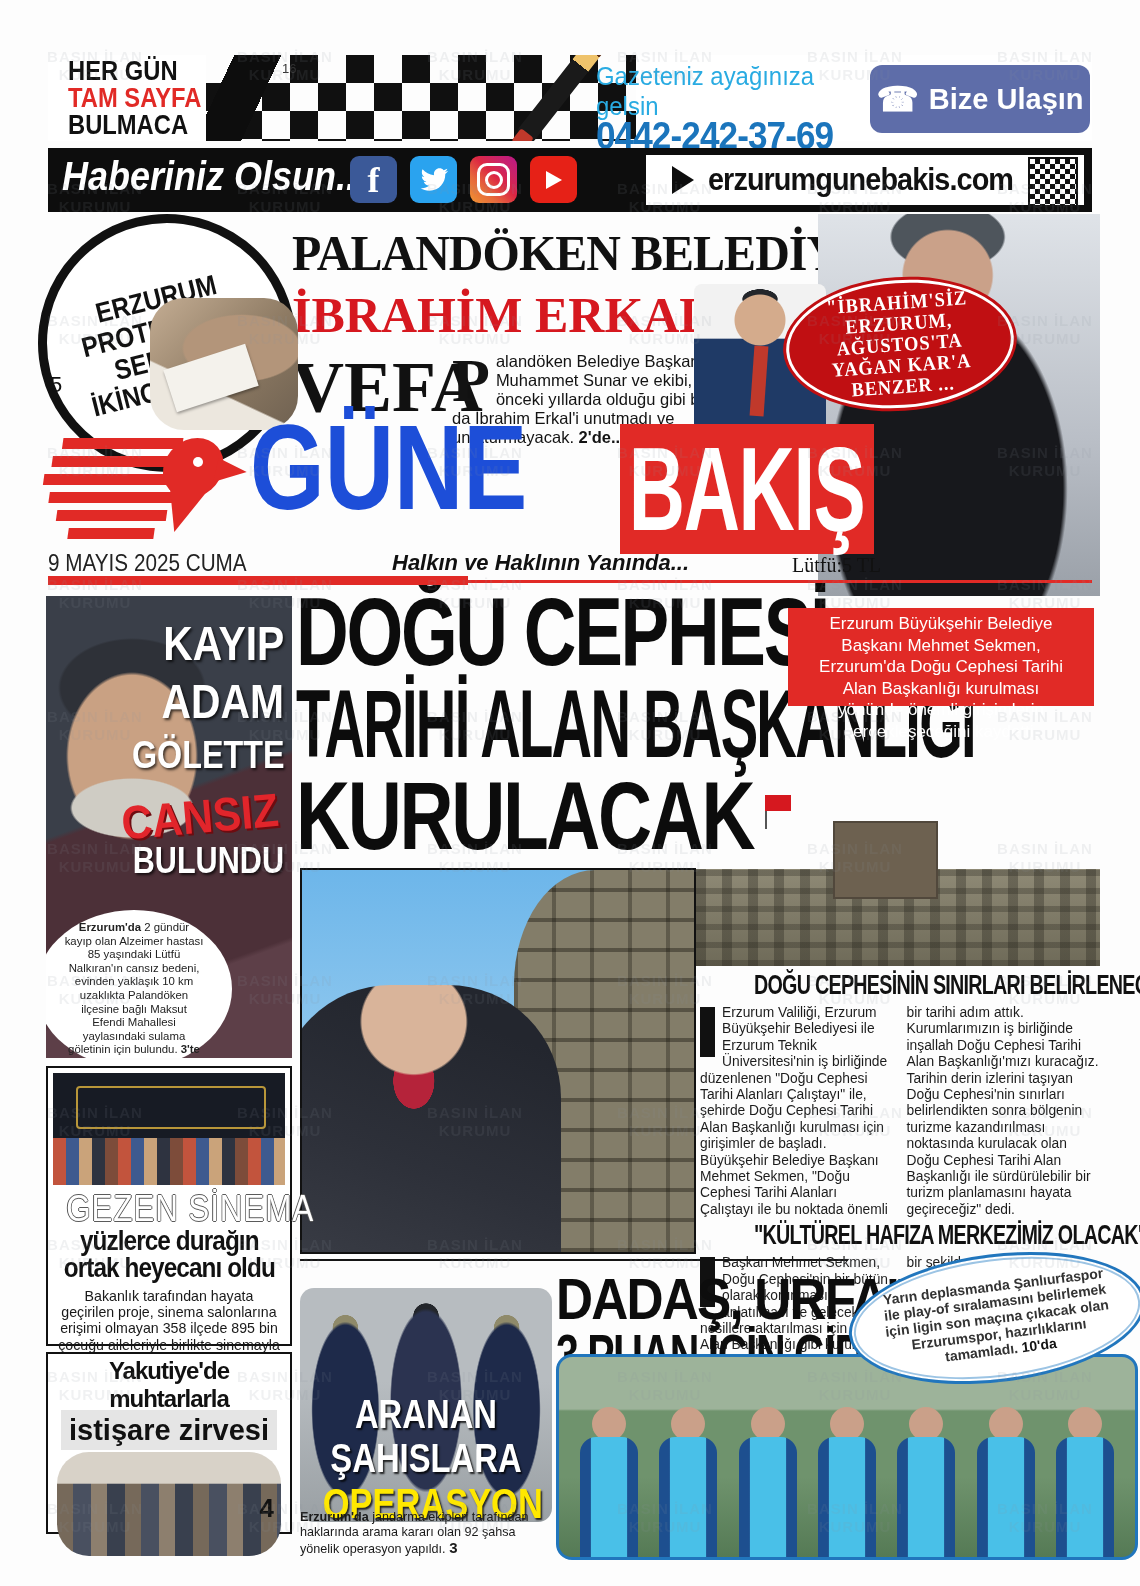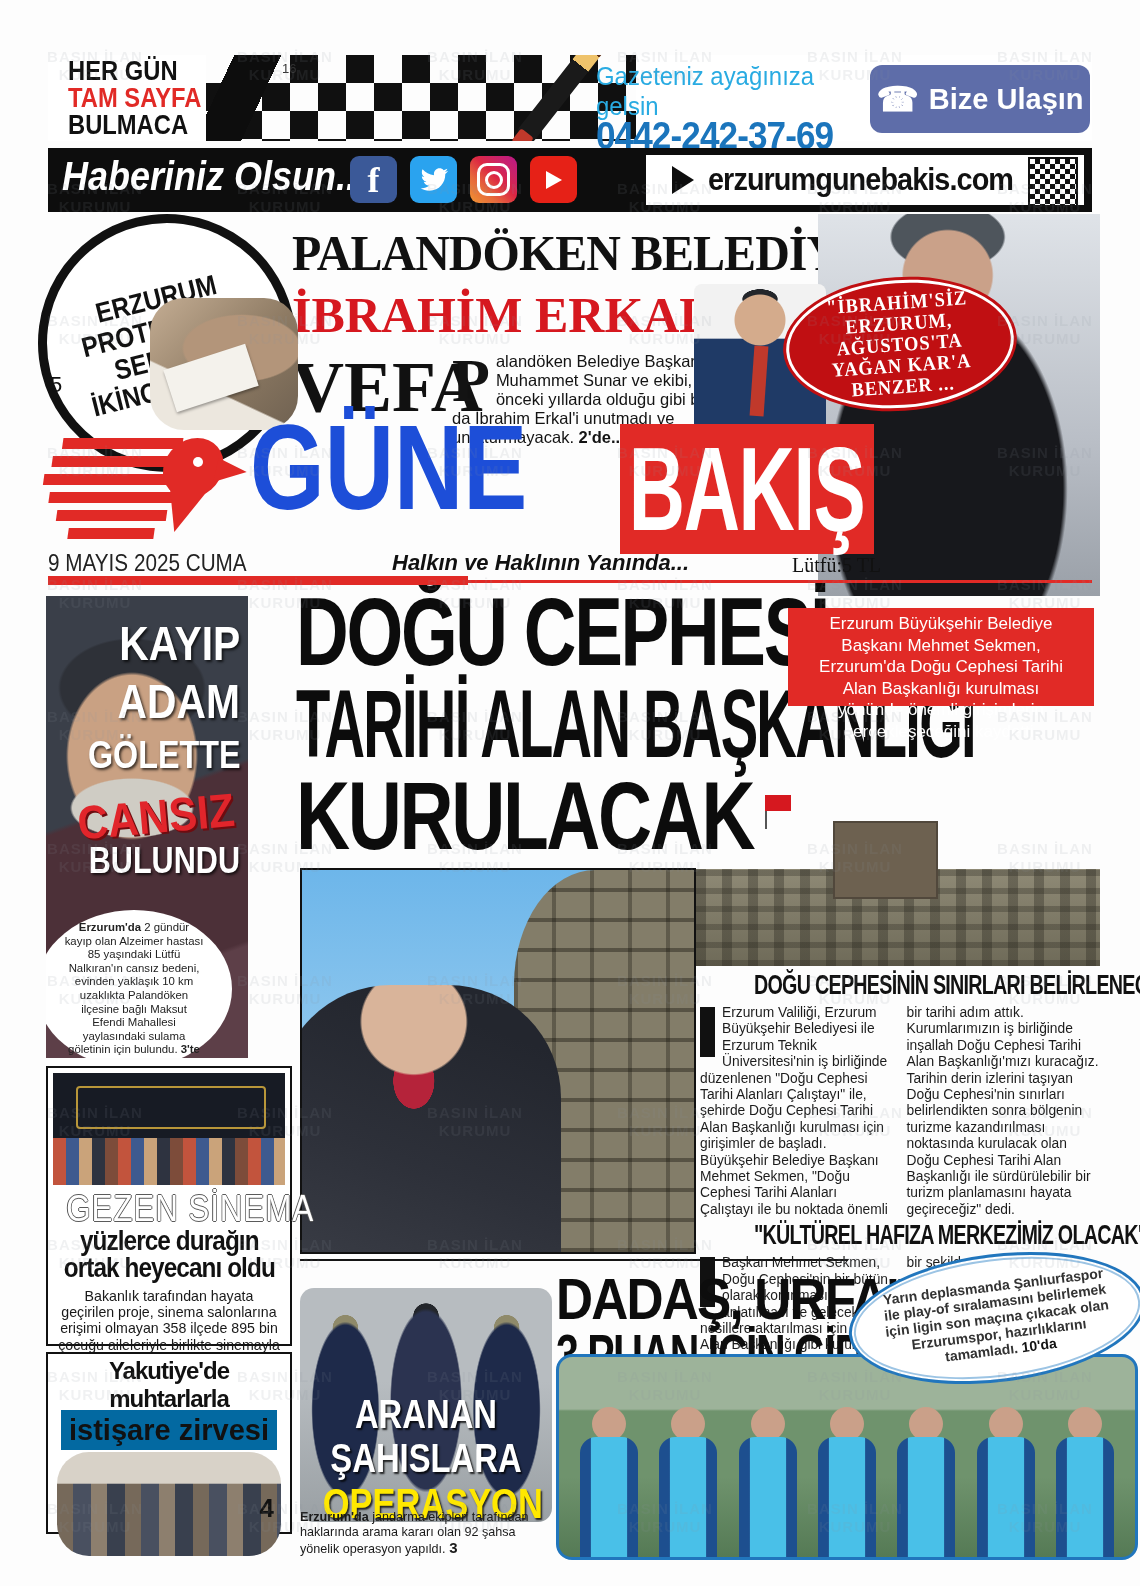--- a/index.html
+++ b/index.html
@@ -145,21 +145,21 @@
   
   .article{left:700px;top:968px;width:400px;z-index:4;}
   .sec-title{display:block;text-align:center;font-weight:bold;font-size:27px;letter-spacing:-1px;white-space:nowrap;
      transform:scaleX(.73);transform-origin:center;margin:2px 0 4px;}
   .cols{columns:2;column-gap:13px;font-size:13.8px;line-height:16.4px;color:#1c1c1c;text-align:left;}
   .cols::before{content:"";float:left;width:15px;height:50px;background:#111;margin:2px 7px 2px 0;}
   .haberi{text-align:right;font-weight:bold;font-size:17px;margin-top:4px;}
   #mid-rule{left:300px;top:1259px;width:548px;height:2px;background:#151515;z-index:2;}
 
   
-  .missing-box{left:46px;top:596px;width:202px;height:462px;background:#121317;overflow:hidden;z-index:4;
+  .missing-box{left:46px;top:596px;width:246px;height:462px;background:#121317;overflow:hidden;z-index:4;
      background-image:
        radial-gradient(ellipse 62px 30px at 86px 212px,#cfccc4 0 96%,transparent),
        radial-gradient(ellipse 66px 84px at 86px 160px,#c9a183 0 96%,transparent),
        radial-gradient(ellipse 74px 50px at 86px 92px,#2e3138 0 96%,transparent),
        linear-gradient(160deg,#3a3f49 0 44%,#4c3038 45% 78%,#5d3f48 79%);}
   .mh-line{position:absolute;right:8px;color:#fff;font-weight:bold;text-shadow:2px 2px 3px rgba(0,0,0,.7);transform-origin:right top;}
   .mh-k1{top:20px;font-size:48px;transform:scaleX(.85);}
   .mh-k2{top:78px;font-size:48px;transform:scaleX(.85);}
   .mh-k3{top:138px;font-size:38px;transform:scaleX(.85);}
   .mh-red{top:186px;font-size:47px;color:#e1252b;transform:rotate(-5deg) scaleX(.9);text-shadow:2px 2px 0 #6e0c10;right:16px;}
@@ -180,21 +180,21 @@
      text-shadow:1px 0 #5a5a5a,-1px 0 #5a5a5a,0 1px #5a5a5a,0 -1px #5a5a5a;font-weight:normal;
      transform:scaleX(.85);transform-origin:center;white-space:nowrap;}
   .cinema-sub{text-align:center;font-weight:bold;font-size:27px;line-height:27px;letter-spacing:-1px;}
   .cinema-sub .sx{transform:scaleX(.9);transform-origin:center;}
   .cinema-body{margin:6px 9px 0;text-align:center;font-size:14.2px;line-height:16.2px;color:#191919;}
 
   
   .muhtar-box{left:46px;top:1352px;width:246px;height:182px;border:2px solid #111;box-sizing:border-box;background:#fff;z-index:4;}
   .muhtar-t1{text-align:center;font-weight:bold;font-size:24px;margin-top:3px;letter-spacing:-1px;}
   .muhtar-t2{text-align:center;margin-top:1px;}
-  .muhtar-t2 span{background:#0369a1;font-weight:bold;font-size:29px;padding:4px 8px;letter-spacing:0;}
+  .muhtar-t2 span{background:#e5e5e5;font-weight:bold;font-size:29px;padding:4px 8px;letter-spacing:0;}
   .muhtar-photo{margin:5px 9px;height:104px;border-radius:32px;overflow:hidden;
      background:
        linear-gradient(180deg,#d8d2c8 0 30%,transparent 31%),
        repeating-linear-gradient(90deg,#76695a 0 16px,#495060 16px 34px,#8d7f6e 34px 50px,#39404e 50px 68px),
        #6a6155;}
   .muhtar-num{position:absolute;right:16px;bottom:8px;font-size:26px;font-weight:bold;}
 
   
   .op-photo{left:300px;top:1270px;width:252px;height:234px;border-radius:14px;overflow:hidden;z-index:4;
      background:

